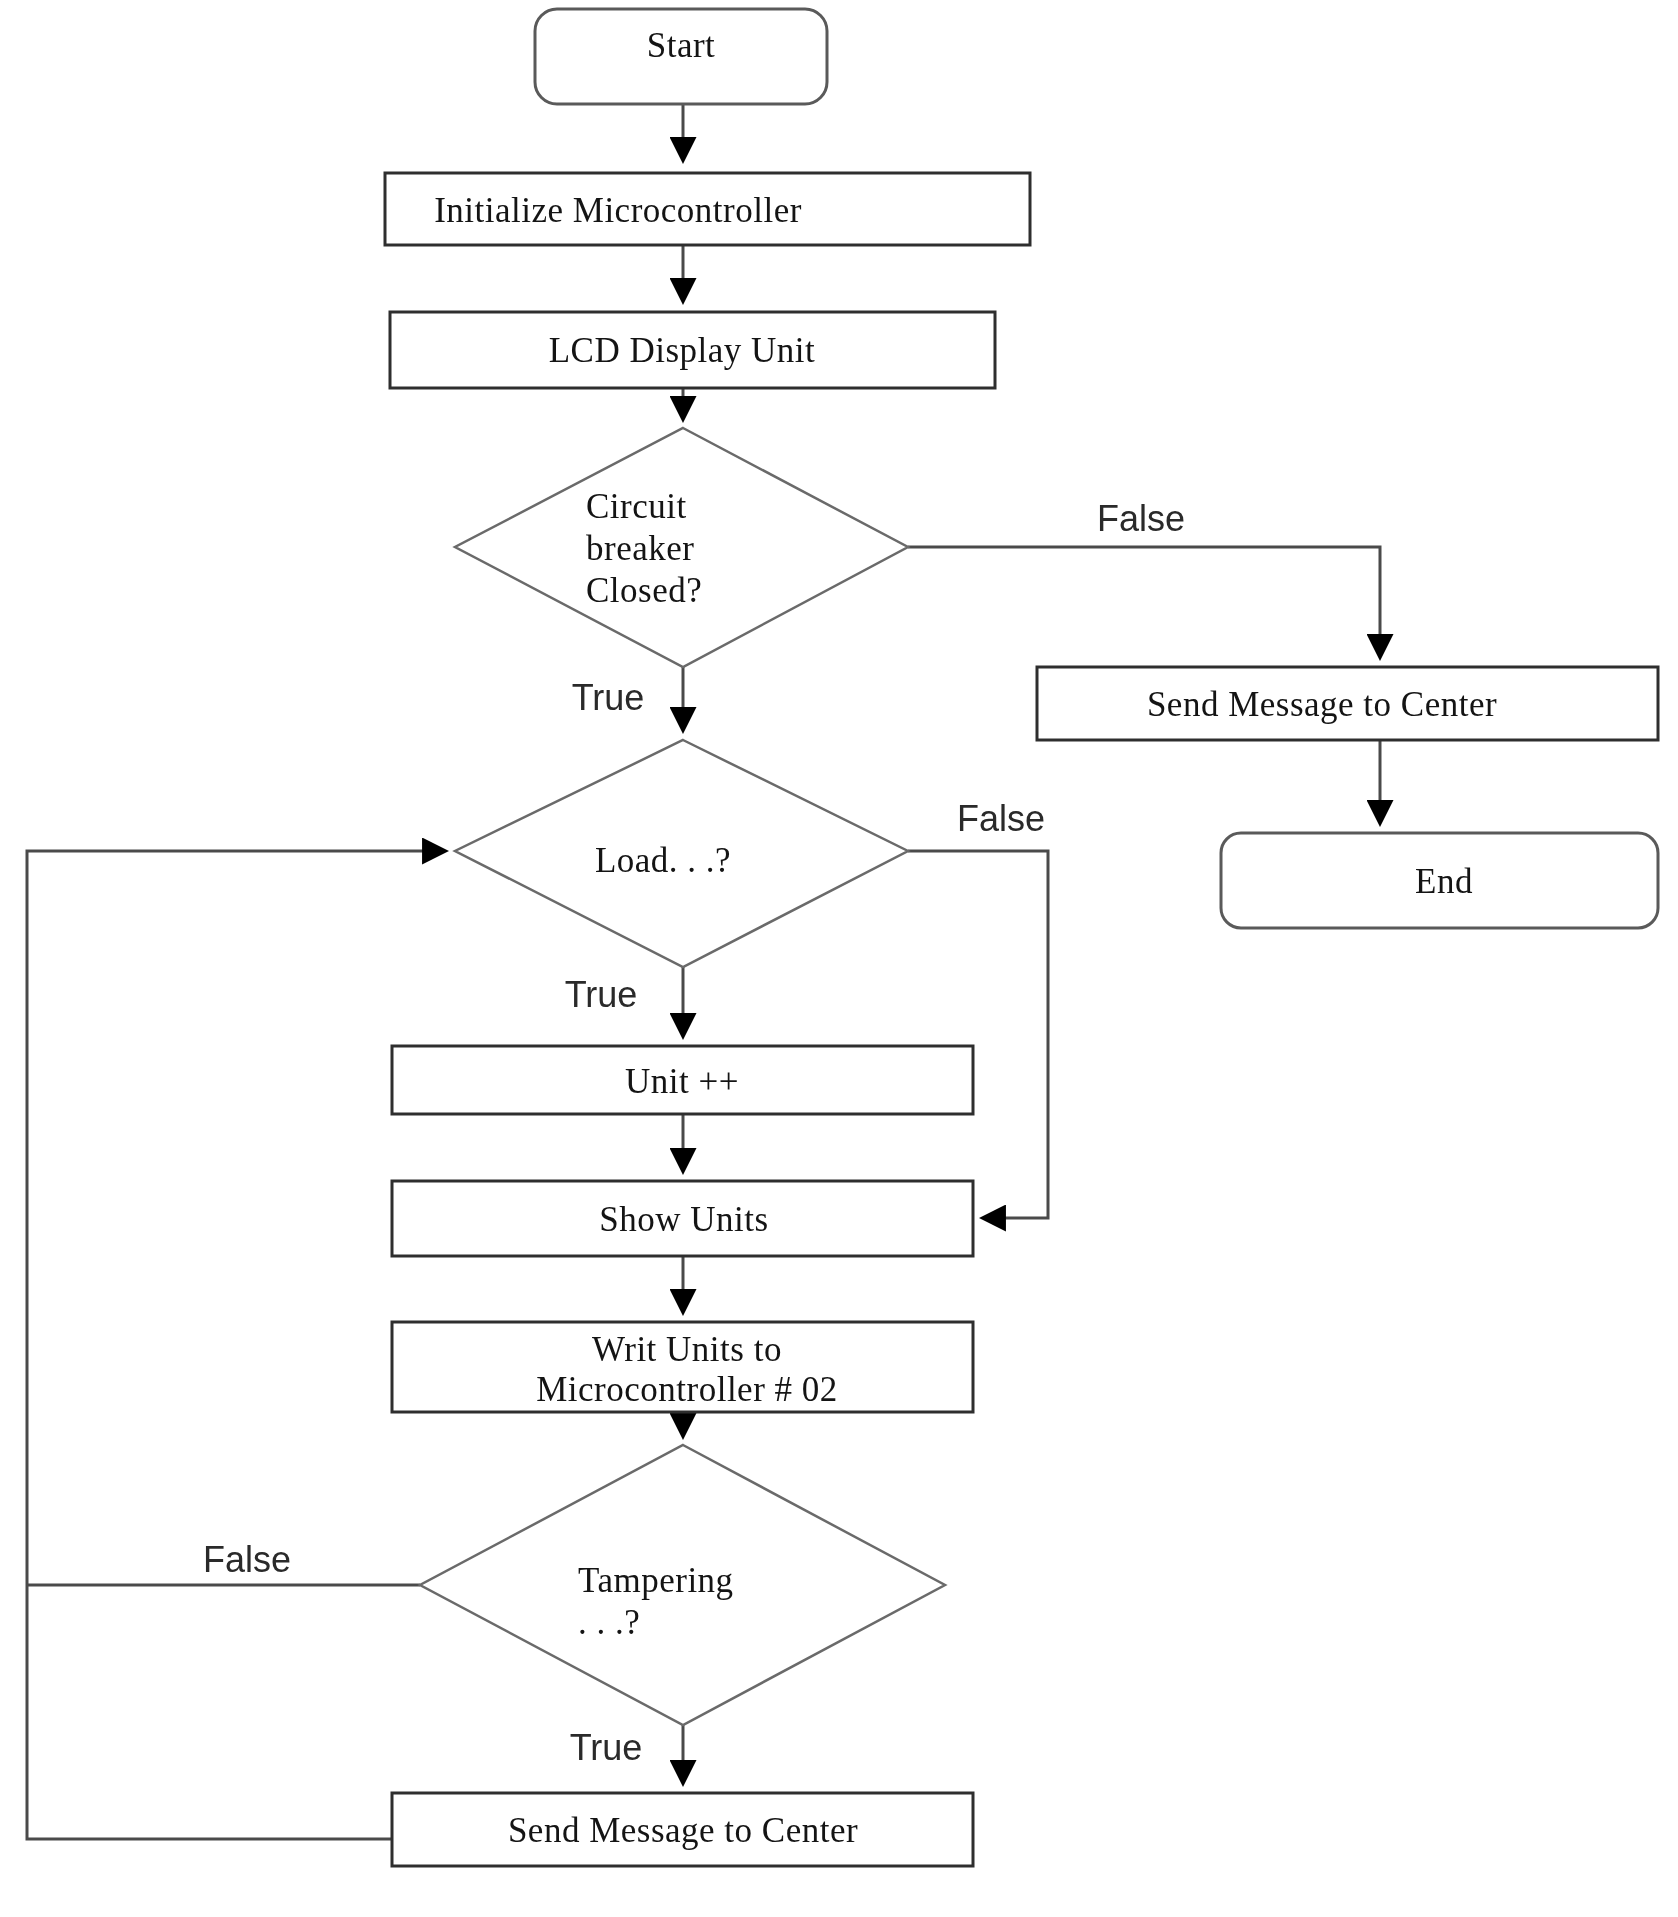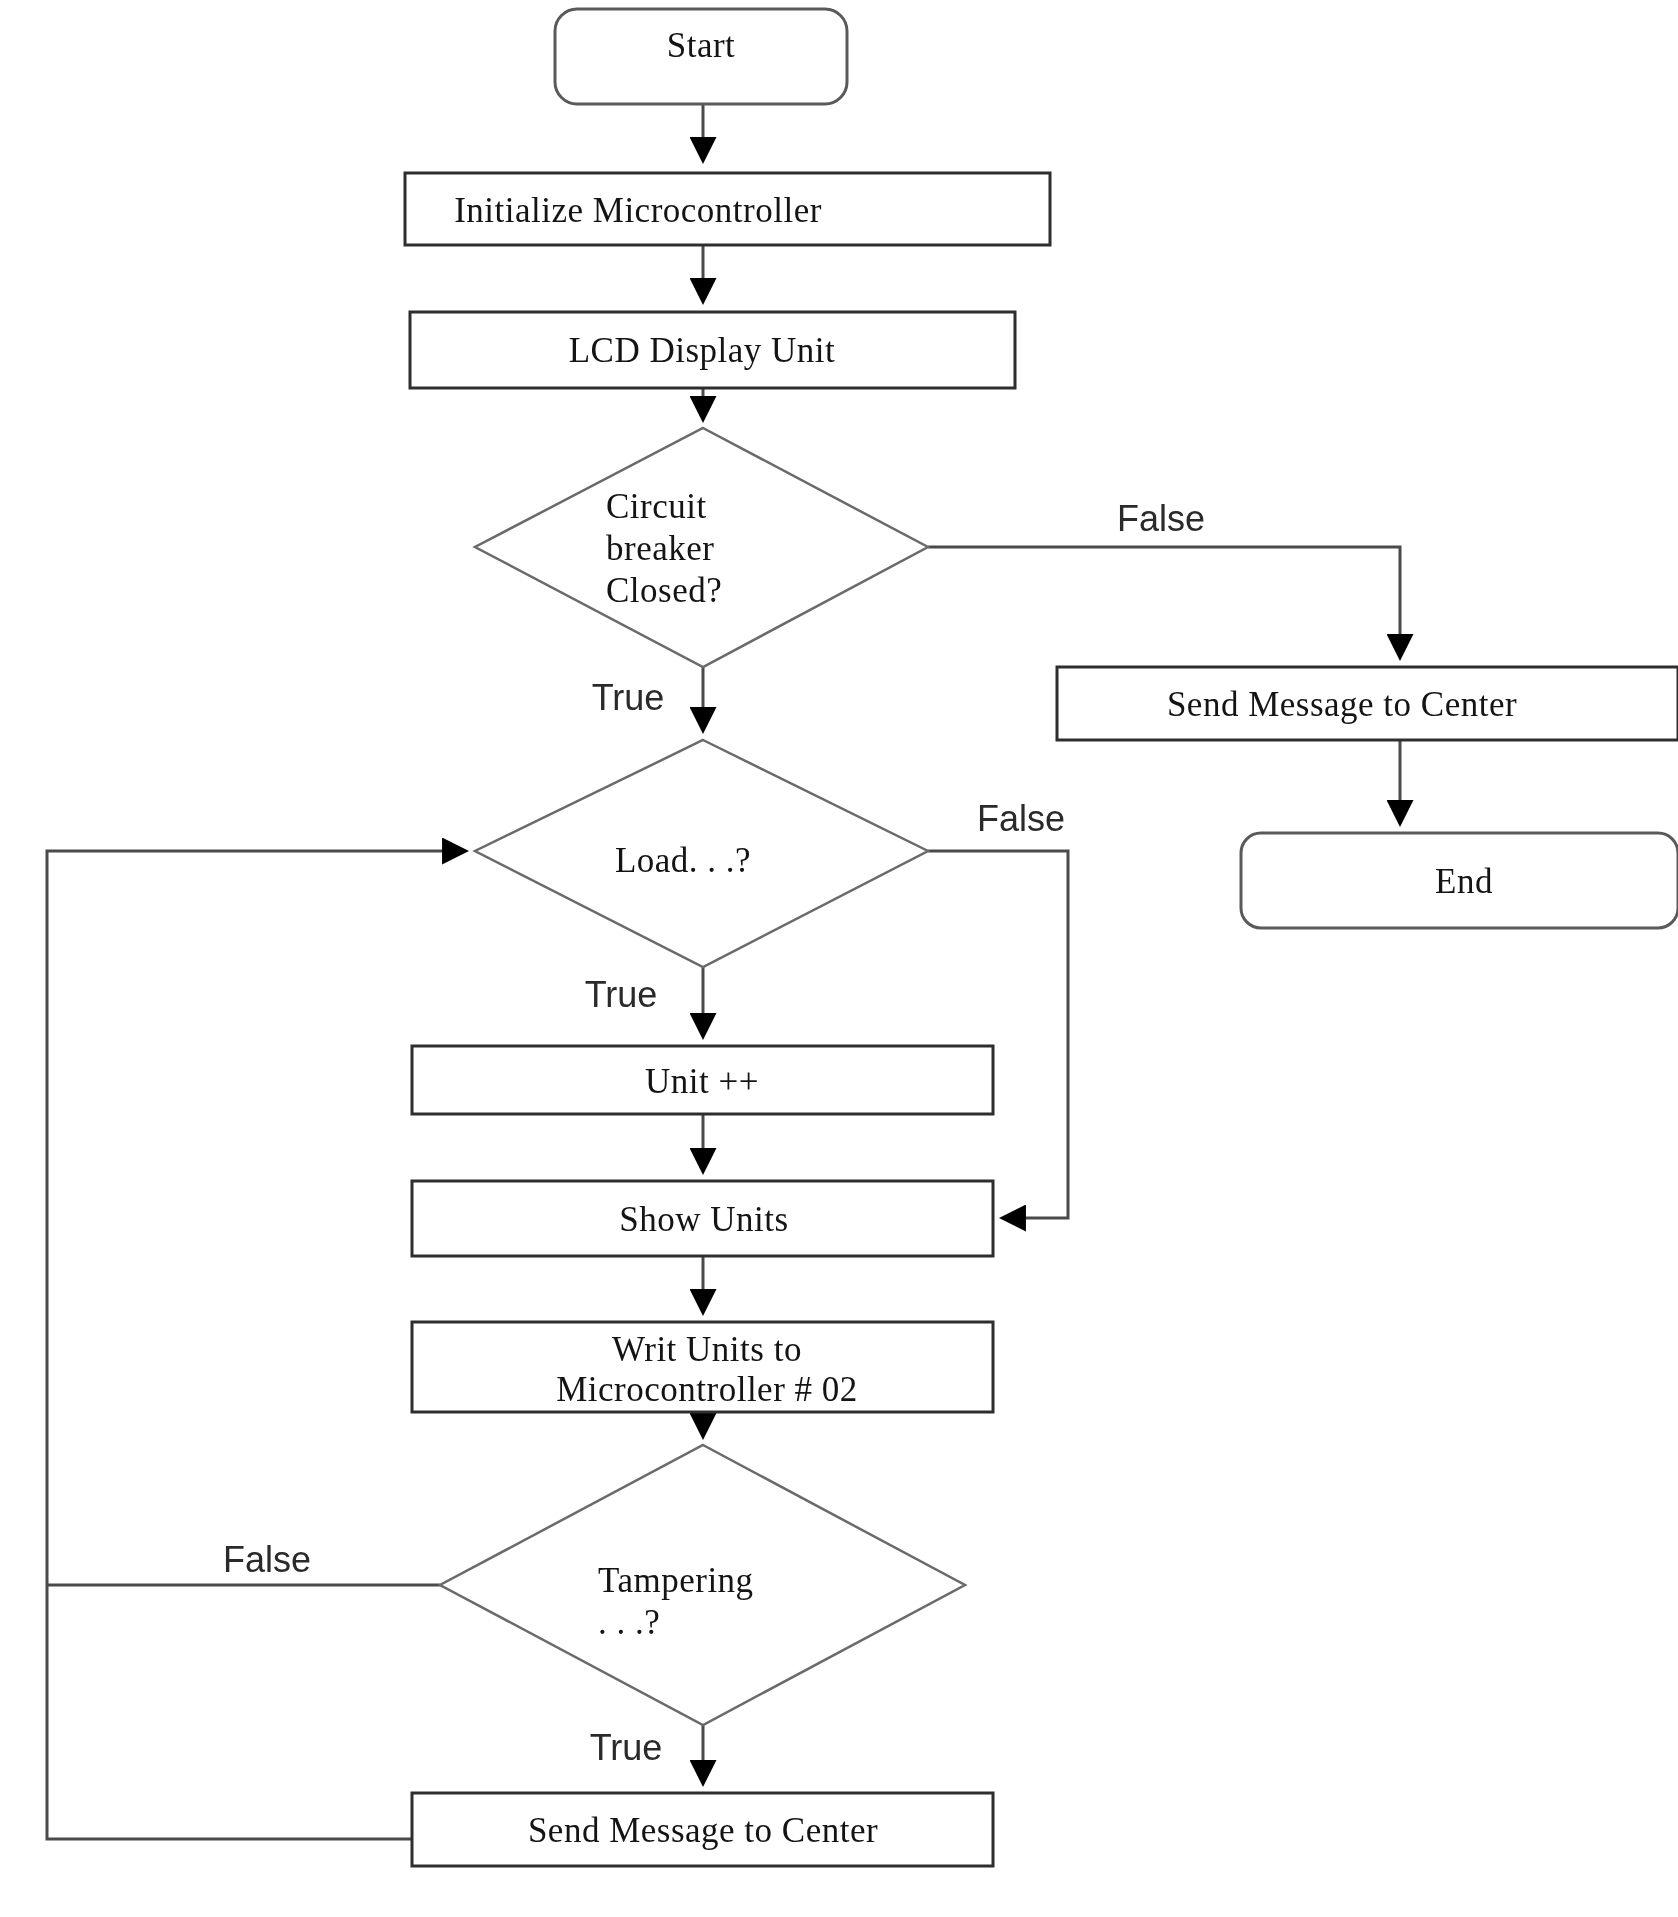--- a/index.html
+++ b/index.html
@@ -1,21 +1,21 @@
 <!DOCTYPE html>
 <html style="--background: #ffffff; --connector: #4a4a4a; --process-border: #2e2e2e; --terminator-border: #5a5a5a; --decision-border: #6a6a6a; --arrowhead: #000000; --text: #141414; --label-text: #2a2a2a;"><head>
 <meta charset="utf-8">
 <style>
   :root{
     --background:#ffffff; --connector:#4a4a4a; --process-border:#2e2e2e;
     --terminator-border:#5a5a5a; --decision-border:#6a6a6a;
     --arrowhead:#000000; --text:#141414; --label-text:#2a2a2a;
   }
   html,body{margin:0;padding:0;background:var(--background);}
-  .stage{position:relative;width:1352px;height:1917px;background:var(--background);padding-left:20px;}
+  .stage{position:relative;width:1352px;height:1917px;background:var(--background);}
   svg{display:block;}
   .connector{stroke:var(--connector);stroke-width:3;fill:none;}
   .process{fill:#ffffff;stroke:var(--process-border);stroke-width:3;}
   .terminator{fill:#ffffff;stroke:var(--terminator-border);stroke-width:3;}
   .decision{fill:#ffffff;stroke:var(--decision-border);stroke-width:2.5;}
   .arrowhead-fill{fill:var(--arrowhead);}
   .node-text{
     font-family:"Liberation Serif","DejaVu Serif",serif;
     font-size:35px;fill:var(--text);letter-spacing:0.5px;
   }

